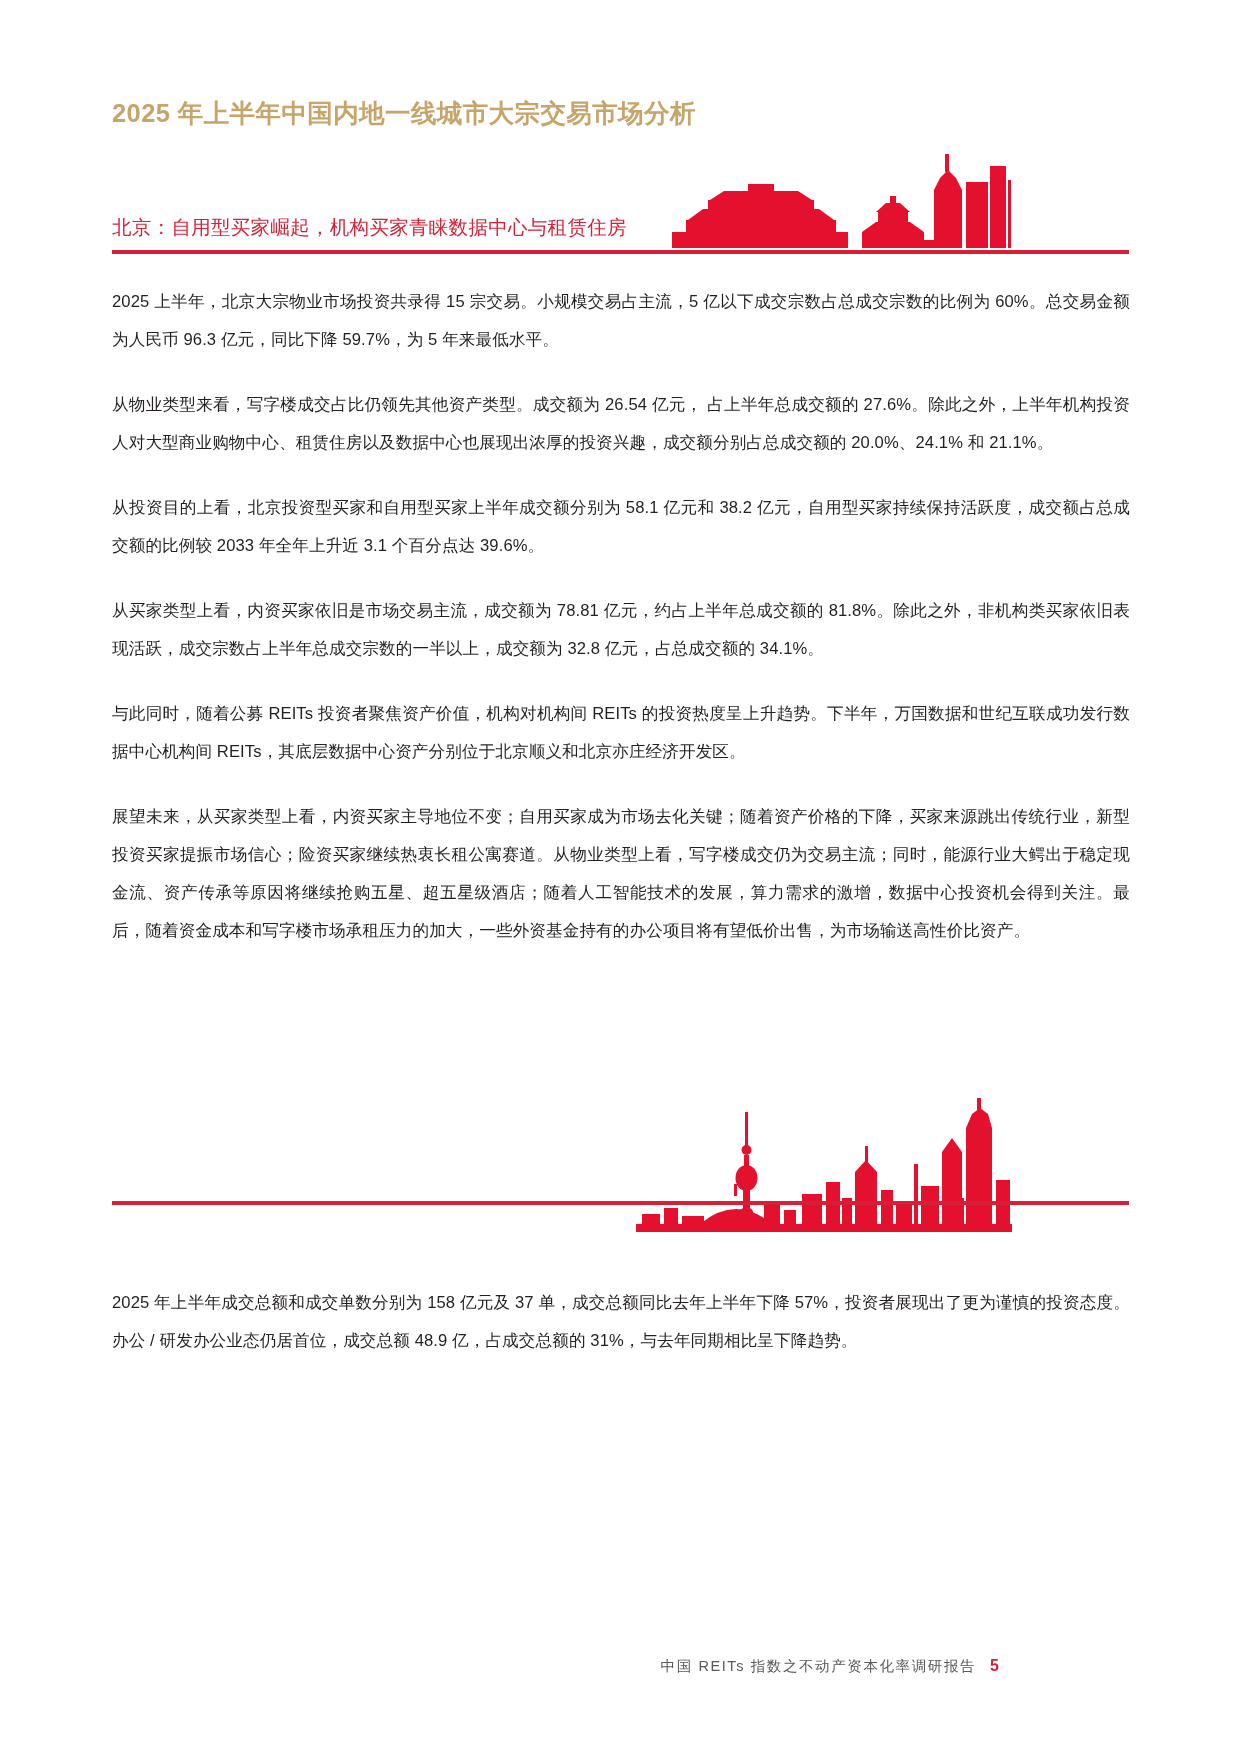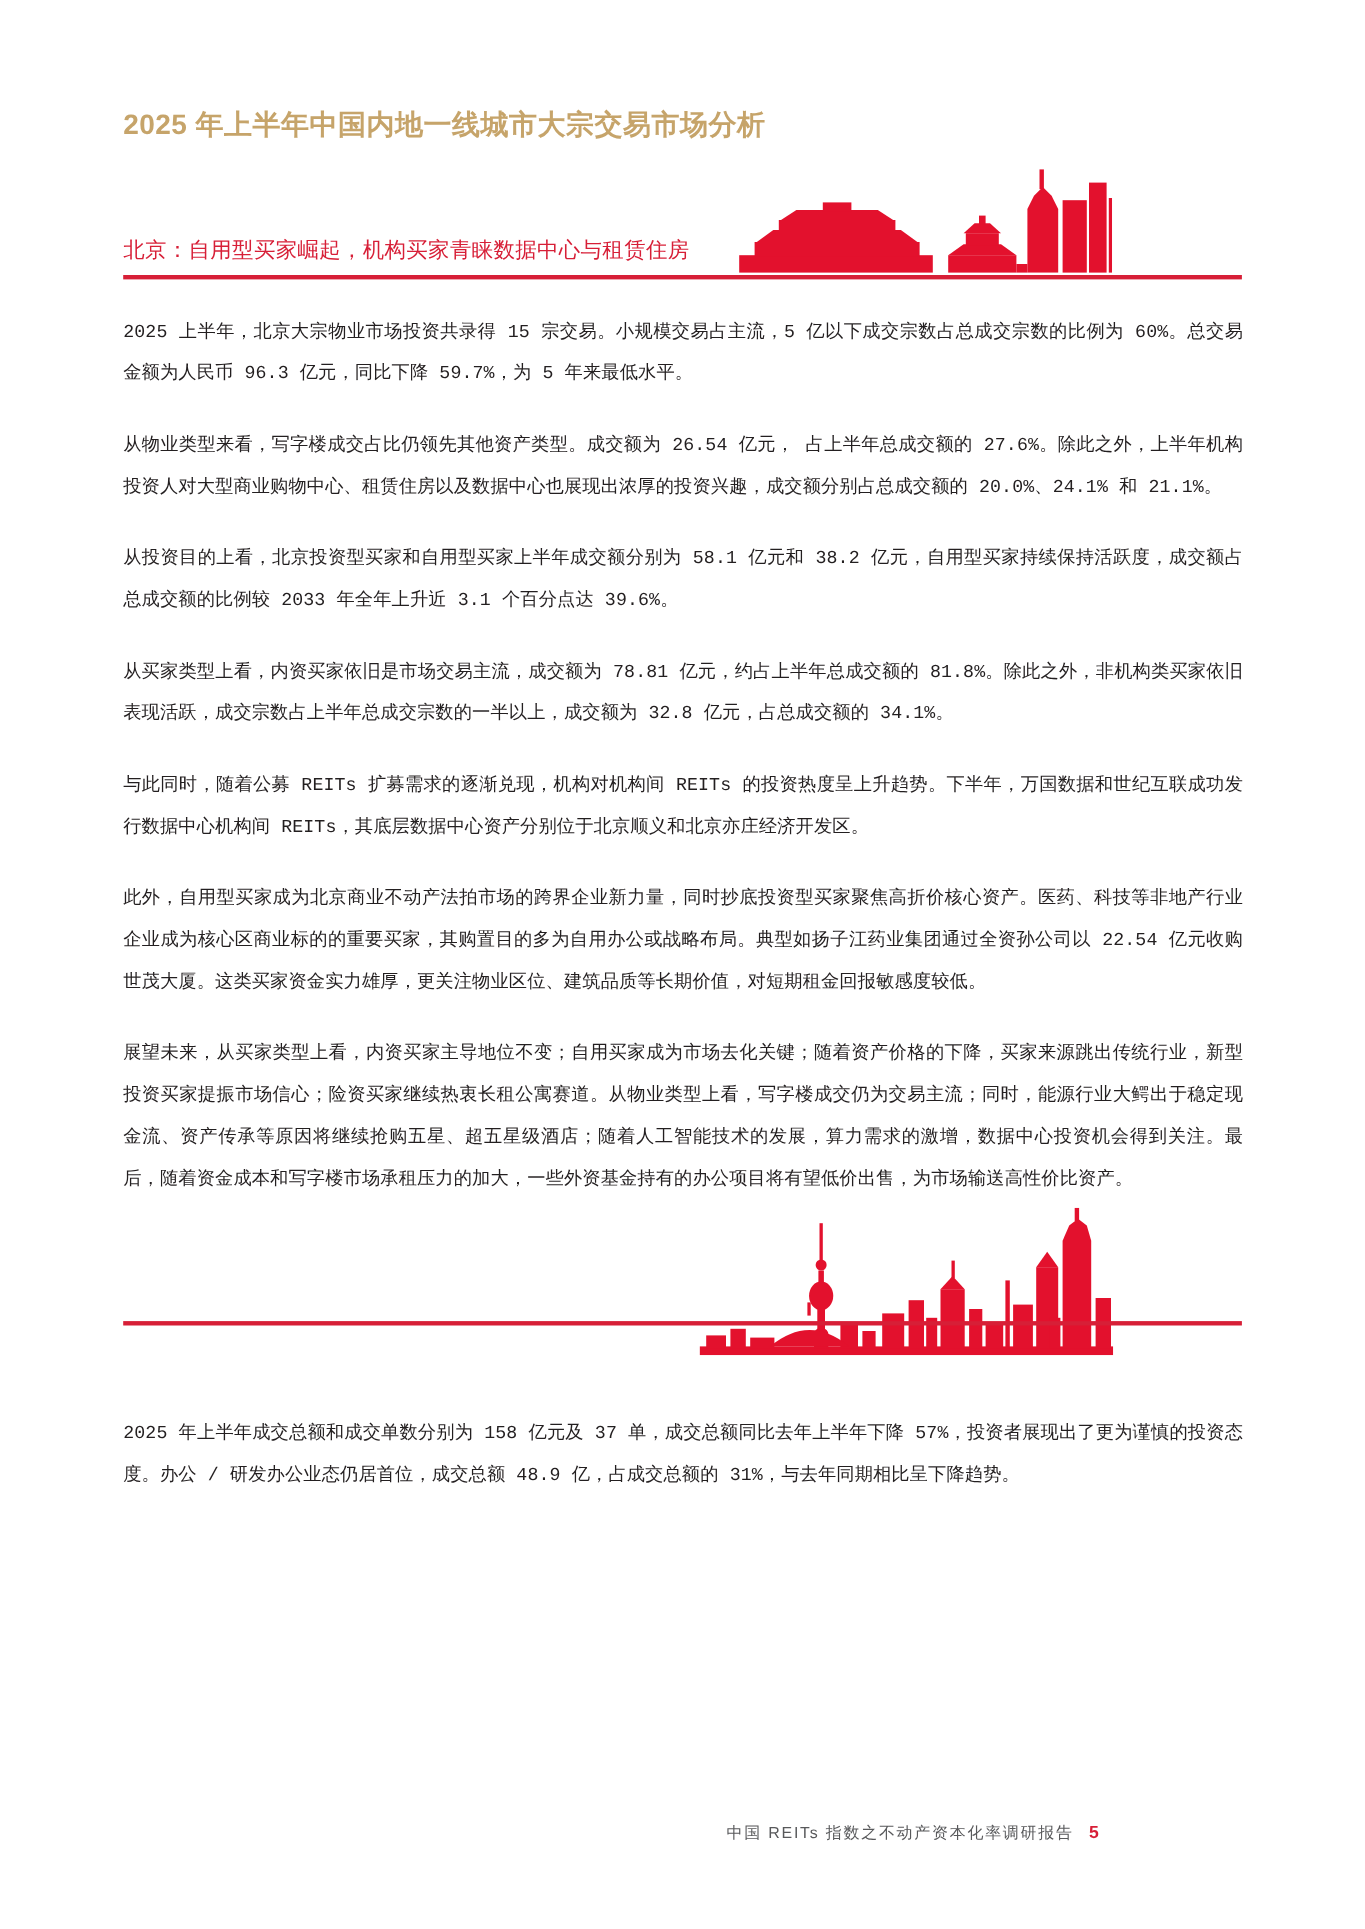--- a/index.html
+++ b/index.html
@@ -71,21 +71,21 @@
     left: 112px;
     width: 1018px;
   }
   p.para {
     margin: 0 0 27px 0;
     font-size: 16.6px;
     line-height: 38px;
     color: #231f20;
     text-align: justify;
     text-justify: inter-ideograph;
-    font-family: Liberation Mono, monospace;
+    font-family: Liberation Sans, sans-serif;
     letter-spacing: 0.1px;
   }
   p.para:last-child { margin-bottom: 0; }
 
   
   .footer {
     position: absolute;
     right: 112px;
     bottom: 78px;
     font-size: 14.5px;
@@ -142,22 +142,21 @@
   <div class="section-head" style="top:214px;">
     <div class="title">北京：自用型买家崛起，机构买家青睐数据中心与租赁住房</div>
     <div class="rule"></div>
   </div>
 
   <div class="body-block" style="top:283px;">
     <p class="para">2025 上半年，北京大宗物业市场投资共录得 15 宗交易。小规模交易占主流，5 亿以下成交宗数占总成交宗数的比例为 60%。总交易金额为人民币 96.3 亿元，同比下降 59.7%，为 5 年来最低水平。</p>
     <p class="para">从物业类型来看，写字楼成交占比仍领先其他资产类型。成交额为 26.54 亿元， 占上半年总成交额的 27.6%。除此之外，上半年机构投资人对大型商业购物中心、租赁住房以及数据中心也展现出浓厚的投资兴趣，成交额分别占总成交额的 20.0%、24.1% 和 21.1%。</p>
     <p class="para">从投资目的上看，北京投资型买家和自用型买家上半年成交额分别为 58.1 亿元和 38.2 亿元，自用型买家持续保持活跃度，成交额占总成交额的比例较 2033 年全年上升近 3.1 个百分点达 39.6%。</p>
     <p class="para">从买家类型上看，内资买家依旧是市场交易主流，成交额为 78.81 亿元，约占上半年总成交额的 81.8%。除此之外，非机构类买家依旧表现活跃，成交宗数占上半年总成交宗数的一半以上，成交额为 32.8 亿元，占总成交额的 34.1%。</p>
-    <p class="para">与此同时，随着公募 REITs 扩募需求的逐渐兑现，机构对机构间 REITs 的投资热度呈上升趋势。下半年，万国数据和世纪互联成功发行数据中心机构间 REITs，其底层数据中心资产分别位于北京顺义和北京亦庄经济开发区。</p>
-    <p class="para">此外，自用型买家成为北京商业不动产法拍市场的跨界企业新力量，同时抄底投资型买家聚焦高折价核心资产。医药、科技等非地产行业企业成为核心区商业标的的重要买家，其购置目的多为自用办公或战略布局。典型如扬子江药业集团通过全资孙公司以 22.54 亿元收购世茂大厦。这类买家资金实力雄厚，更关注物业区位、建筑品质等长期价值，对短期租金回报敏感度较低。</p>
+    <p class="para">与此同时，随着公募 REITs 投资者聚焦资产价值，机构对机构间 REITs 的投资热度呈上升趋势。下半年，万国数据和世纪互联成功发行数据中心机构间 REITs，其底层数据中心资产分别位于北京顺义和北京亦庄经济开发区。</p>
     <p class="para">展望未来，从买家类型上看，内资买家主导地位不变；自用买家成为市场去化关键；随着资产价格的下降，买家来源跳出传统行业，新型投资买家提振市场信心；险资买家继续热衷长租公寓赛道。从物业类型上看，写字楼成交仍为交易主流；同时，能源行业大鳄出于稳定现金流、资产传承等原因将继续抢购五星、超五星级酒店；随着人工智能技术的发展，算力需求的激增，数据中心投资机会得到关注。最后，随着资金成本和写字楼市场承租压力的加大，一些外资基金持有的办公项目将有望低价出售，为市场输送高性价比资产。</p>
   </div>
 
   <div class="skyline" style="left:636px; top:1098px;">
     <svg width="376" height="134" viewBox="0 0 376 134" xmlns="http://www.w3.org/2000/svg">
       <g fill="#e3112d">
 
         <rect x="0" y="126" width="376" height="8"></rect>
 
         <rect x="6" y="116" width="18" height="12"></rect>

